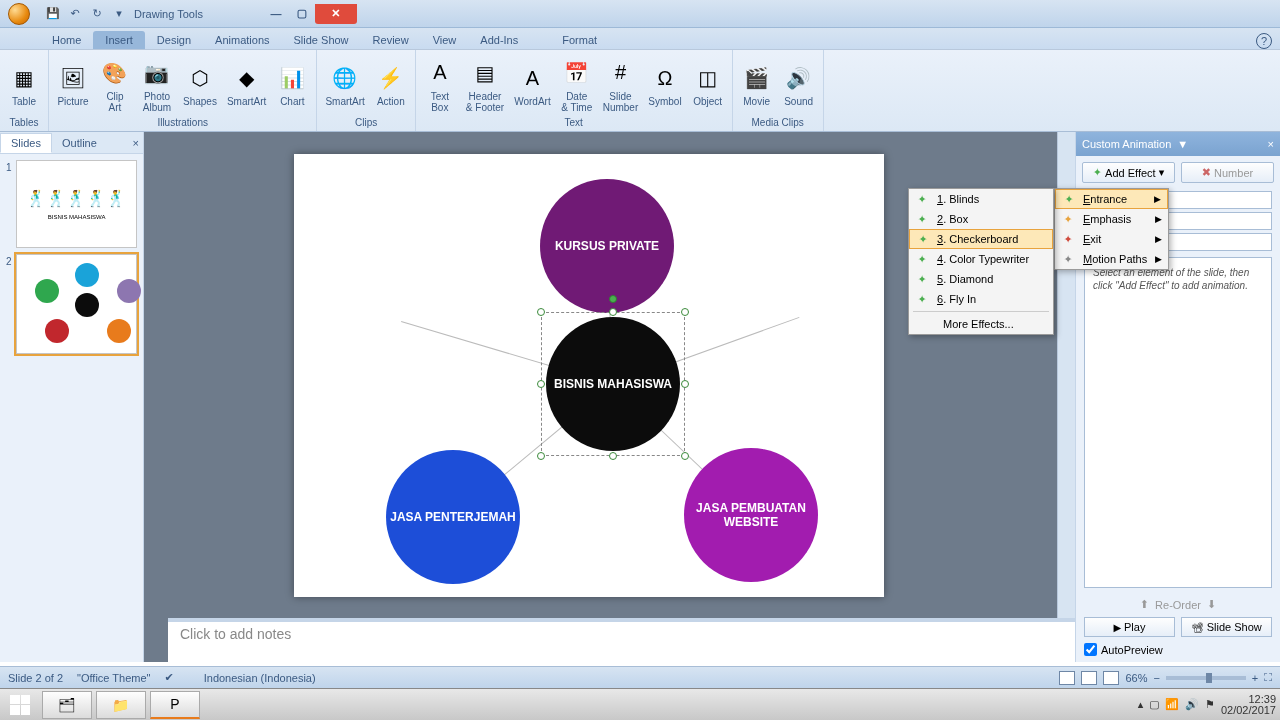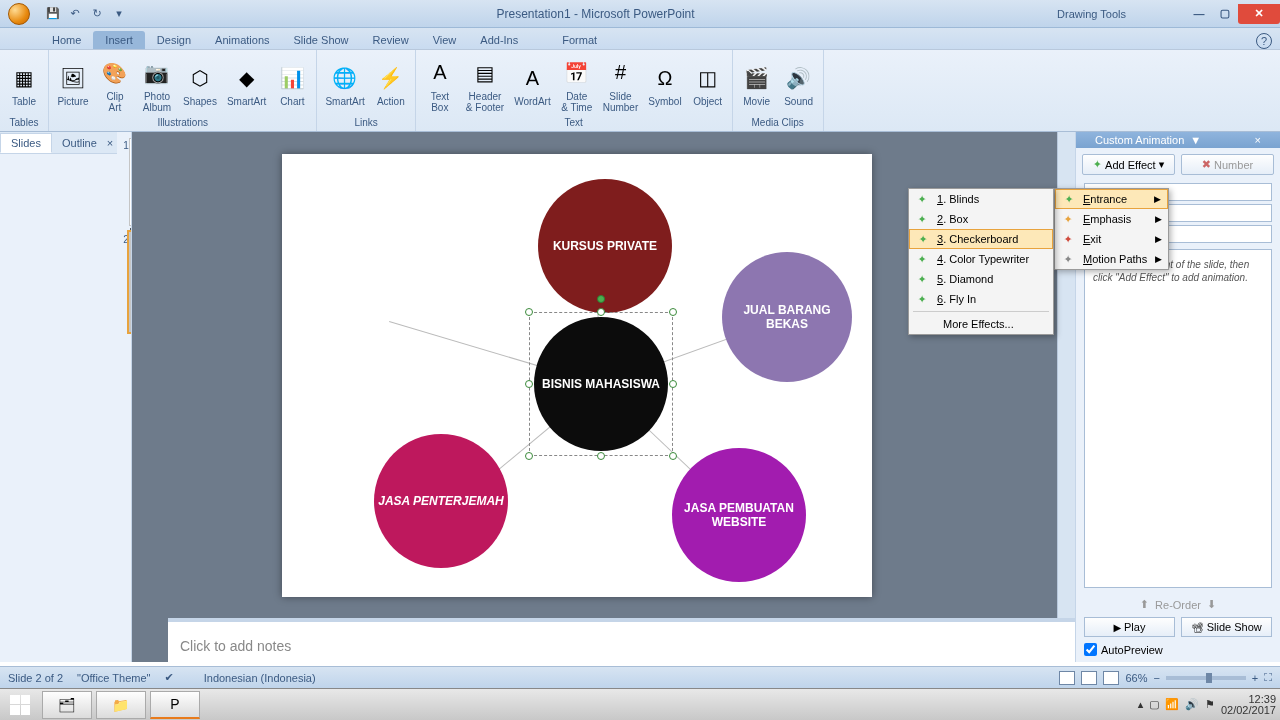--- a/index.html
+++ b/index.html
@@ -20,21 +20,21 @@
 .tab.format{margin-left:20px}
 .help-icon{margin-left:auto;margin-right:8px;color:#3b5a82;width:16px;height:16px;border:1px solid #3b5a82;border-radius:50%;text-align:center;line-height:14px}
 .ribbon{height:82px;background:linear-gradient(#eaf1fa,#dce8f5);display:flex;border-bottom:1px solid #a8bdd6}
 .ribbon-group{border-right:1px solid #c5d5e8;display:flex;flex-direction:column;padding:2px 4px}
 .ribbon-items{flex:1;display:flex;align-items:center;gap:2px}
 .ribbon-label{text-align:center;color:#3b5a82;font-size:10px;padding-bottom:1px}
 .ribbon-btn{display:flex;flex-direction:column;align-items:center;justify-content:center;padding:2px 4px;cursor:pointer;min-width:36px}
 .ribbon-btn .ico{width:32px;height:32px;display:flex;align-items:center;justify-content:center;font-size:20px}
 .ribbon-btn .lbl{font-size:10px;color:#3b5a82;text-align:center;line-height:11px;margin-top:2px}
 .workspace{position:absolute;top:132px;left:0;right:0;bottom:58px;display:flex;background:#fff}
-.slide-panel{width:132px;border-right:1px solid #c5d5e8;background:#eaf1fa;display:flex;}
+.slide-panel{width:144px;border-right:1px solid #c5d5e8;background:#eaf1fa;display:flex;flex-direction:column}
 .slide-tabs{height:22px;display:flex;align-items:center;background:#dce8f5;border-bottom:1px solid #c5d5e8}
 .slide-tab{padding:3px 10px;color:#3b5a82;cursor:pointer}
 .slide-tab.active{background:#fff;border:1px solid #c5d5e8;border-bottom:1px solid #fff}
 .slide-tabs .close{margin-left:auto;margin-right:4px;color:#3b5a82;cursor:pointer}
 .thumbs{flex:1;overflow:auto;padding:6px}
 .thumb-wrap{display:flex;margin-bottom:6px}
 .thumb-num{width:12px;font-size:10px;color:#3b5a82;padding-top:2px}
 .thumb{width:140px;border:1px solid #c5c5c5;background:#fff;position:relative}
 .thumb.sel{outline:2px solid #e8a33d}
 .thumb1{height:88px;display:flex;flex-direction:column;align-items:center;justify-content:center}
@@ -43,23 +43,23 @@
 .thumb2{height:100px}
 .mini-circle{position:absolute;border-radius:50%;display:flex;align-items:center;justify-content:center}
 .editor{flex:1;background:#6e7b8b;position:relative;overflow:hidden}
 .slide-canvas{position:absolute;left:150px;top:22px;width:590px;height:443px;background:#fff;box-shadow:0 0 8px rgba(0,0,0,.4)}
 .circle{position:absolute;border-radius:50%;color:#fff;display:flex;align-items:center;justify-content:center;text-align:center;font-weight:bold;font-size:12px;line-height:14px}
 .sel-box{position:absolute;border:1px dashed #888}
 .handle{position:absolute;width:8px;height:8px;background:#fff;border:1px solid #3b8a3b;border-radius:50%}
 .rot-handle{position:absolute;width:8px;height:8px;background:#4caf50;border:1px solid #2e7d32;border-radius:50%}
 .line{position:absolute;background:#bbb;height:1px;transform-origin:left center}
 .scroll-v{position:absolute;right:0;top:0;bottom:0;width:18px;background:#d7e4f2;border-left:1px solid #b8c8dc}
-.notes{position:absolute;left:168px;right:205px;bottom:0;height:44px;background:#fff;border-top:4px solid #c5d5e8;padding:16px 12px;color:#888;font-size:14px}
+.notes{position:absolute;left:168px;right:205px;bottom:0;height:44px;background:#fff;border-top:4px solid #c5d5e8;padding:4px 12px;color:#888;font-size:14px}
 .task-pane{width:205px;background:#eaf1fa;border-left:1px solid #c5d5e8;display:flex;flex-direction:column}
-.tp-header{height:16px;background:linear-gradient(#8fb4dd,#7aa3d0);color:#fff;display:flex;align-items:center;padding:0 19px;font-size:11px}
+.tp-header{height:24px;background:linear-gradient(#8fb4dd,#7aa3d0);color:#fff;display:flex;align-items:center;padding:0 6px;font-size:11px}
 .tp-header .x{margin-left:auto;cursor:pointer}
 .tp-header .dd{margin-left:6px;cursor:pointer}
 .tp-toolbar{padding:6px;display:flex;gap:6px}
 .tp-btn{flex:1;border:1px solid #a8bdd6;background:linear-gradient(#fefefe,#e6eef8);padding:3px 4px;display:flex;align-items:center;justify-content:center;gap:3px;cursor:pointer;font-size:10px;border-radius:2px}
 .tp-btn.disabled{color:#999}
 .tp-list{flex:1;margin:4px 8px;background:#fff;border:1px solid #a8bdd6;padding:8px;font-style:italic;color:#555;font-size:10px;line-height:13px}
 .tp-bottom{padding:6px 8px}
 .tp-reorder{display:flex;align-items:center;justify-content:center;gap:6px;color:#999;font-size:10px;margin-bottom:6px}
 .tp-play-row{display:flex;gap:6px;margin-bottom:6px}
 .tp-play-btn{flex:1;border:1px solid #a8bdd6;background:linear-gradient(#fefefe,#e6eef8);padding:3px;text-align:center;font-size:10px;cursor:pointer}
@@ -92,21 +92,20 @@
 <div class="titlebar">
   <div class="office-btn">
       <div class="office-orb"></div>
     </div>
   <div class="qat">
     <div class="qat-btn">💾</div>
     <div class="qat-btn">↶</div>
     <div class="qat-btn">↻</div>
     <div class="qat-btn">▾</div>
   </div>
-  <div class="title-text">Presentation1 - Microsoft PowerPoint</div>
   <div class="drawing-tools">Drawing Tools</div>
   <div class="win-btns">
     <div class="win-btn">—</div>
     <div class="win-btn">▢</div>
     <div class="win-btn win-close">✕</div>
   </div>
 </div>
 
 <div class="tabs">
   <div class="tab">Home</div>
@@ -164,21 +163,21 @@
       <div class="ribbon-items">
         <div class="ribbon-btn">
           <div class="ico">🌐</div>
           <div class="lbl">SmartArt</div>
         </div>
         <div class="ribbon-btn">
           <div class="ico">⚡</div>
           <div class="lbl">Action</div>
         </div>
       </div>
-      <div class="ribbon-label">Links</div>
+      <div class="ribbon-label">Clips</div>
     </div>
     <div class="ribbon-group">
       <div class="ribbon-items">
         <div class="ribbon-btn">
           <div class="ico">A</div>
           <div class="lbl">Text<br>Box</div>
         </div>
         <div class="ribbon-btn">
           <div class="ico">▤</div>
           <div class="lbl">Header<br>&amp; Footer</div>
@@ -250,34 +249,33 @@
     </div>
   </div>
 
   <div class="editor">
     <div class="slide-canvas" id="canvas">
         <div class="line" style="left: 319px; top: 230px; width: 138.13px; transform: rotate(-92.4896deg);"></div>
         <div class="line" style="left: 319px; top: 230px; width: 221.163px; transform: rotate(-163.45deg);"></div>
         <div class="line" style="left: 319px; top: 230px; width: 197.699px; transform: rotate(-19.8098deg);"></div>
         <div class="line" style="left: 319px; top: 230px; width: 208.06px; transform: rotate(140.265deg);"></div>
         <div class="line" style="left: 319px; top: 230px; width: 190.276px; transform: rotate(43.5094deg);"></div>
-        <div class="circle" style="left: 256px; top: 25px; width: 134px; height: 134px; background: #7f1d1d;">KURSUS PRIVATE</div>
-        <div class="circle" style="left: 440px; top: 98px; width: 130px; height: 130px; background: rgb(141, 118, 176);">JUAL BARANG BEKAS</div>
+        <div class="circle" style="left: 246px; top: 25px; width: 134px; height: 134px; background: #701a75;">KURSUS PRIVATE</div>
         <div class="circle" style="left: 252px; top: 163px; width: 134px; height: 134px; background: rgb(12, 12, 12);">BISNIS MAHASISWA</div>
         <div class="sel-box" style="left: 247px; top: 158px; width: 144px; height: 144px;"></div>
         <div class="handle" style="left: 243px; top: 154px;"></div>
         <div class="handle" style="left: 315px; top: 154px;"></div>
         <div class="handle" style="left: 387px; top: 154px;"></div>
         <div class="handle" style="left: 243px; top: 226px;"></div>
         <div class="handle" style="left: 387px; top: 226px;"></div>
         <div class="handle" style="left: 243px; top: 298px;"></div>
         <div class="handle" style="left: 315px; top: 298px;"></div>
         <div class="handle" style="left: 387px; top: 298px;"></div>
         <div class="rot-handle" style="left: 315px; top: 141px;"></div>
-        <div class="circle" style="left: 92px; top: 280px; width: 134px; height: 134px; background: #be185d; font-style: italic;">JASA PENTERJEMAH</div>
+        <div class="circle" style="left: 92px; top: 296px; width: 134px; height: 134px; background: #1d4ed8;">JASA PENTERJEMAH</div>
         <div class="circle" style="left: 390px; top: 294px; width: 134px; height: 134px; background: #a21caf;">JASA PEMBUATAN WEBSITE</div>
       </div>
     <div class="scroll-v"></div>
   </div>
 
   <div class="task-pane">
     <div class="tp-header">
       <span>Custom Animation</span>
       <span class="dd">▼</span>
       <span class="x">×</span>

